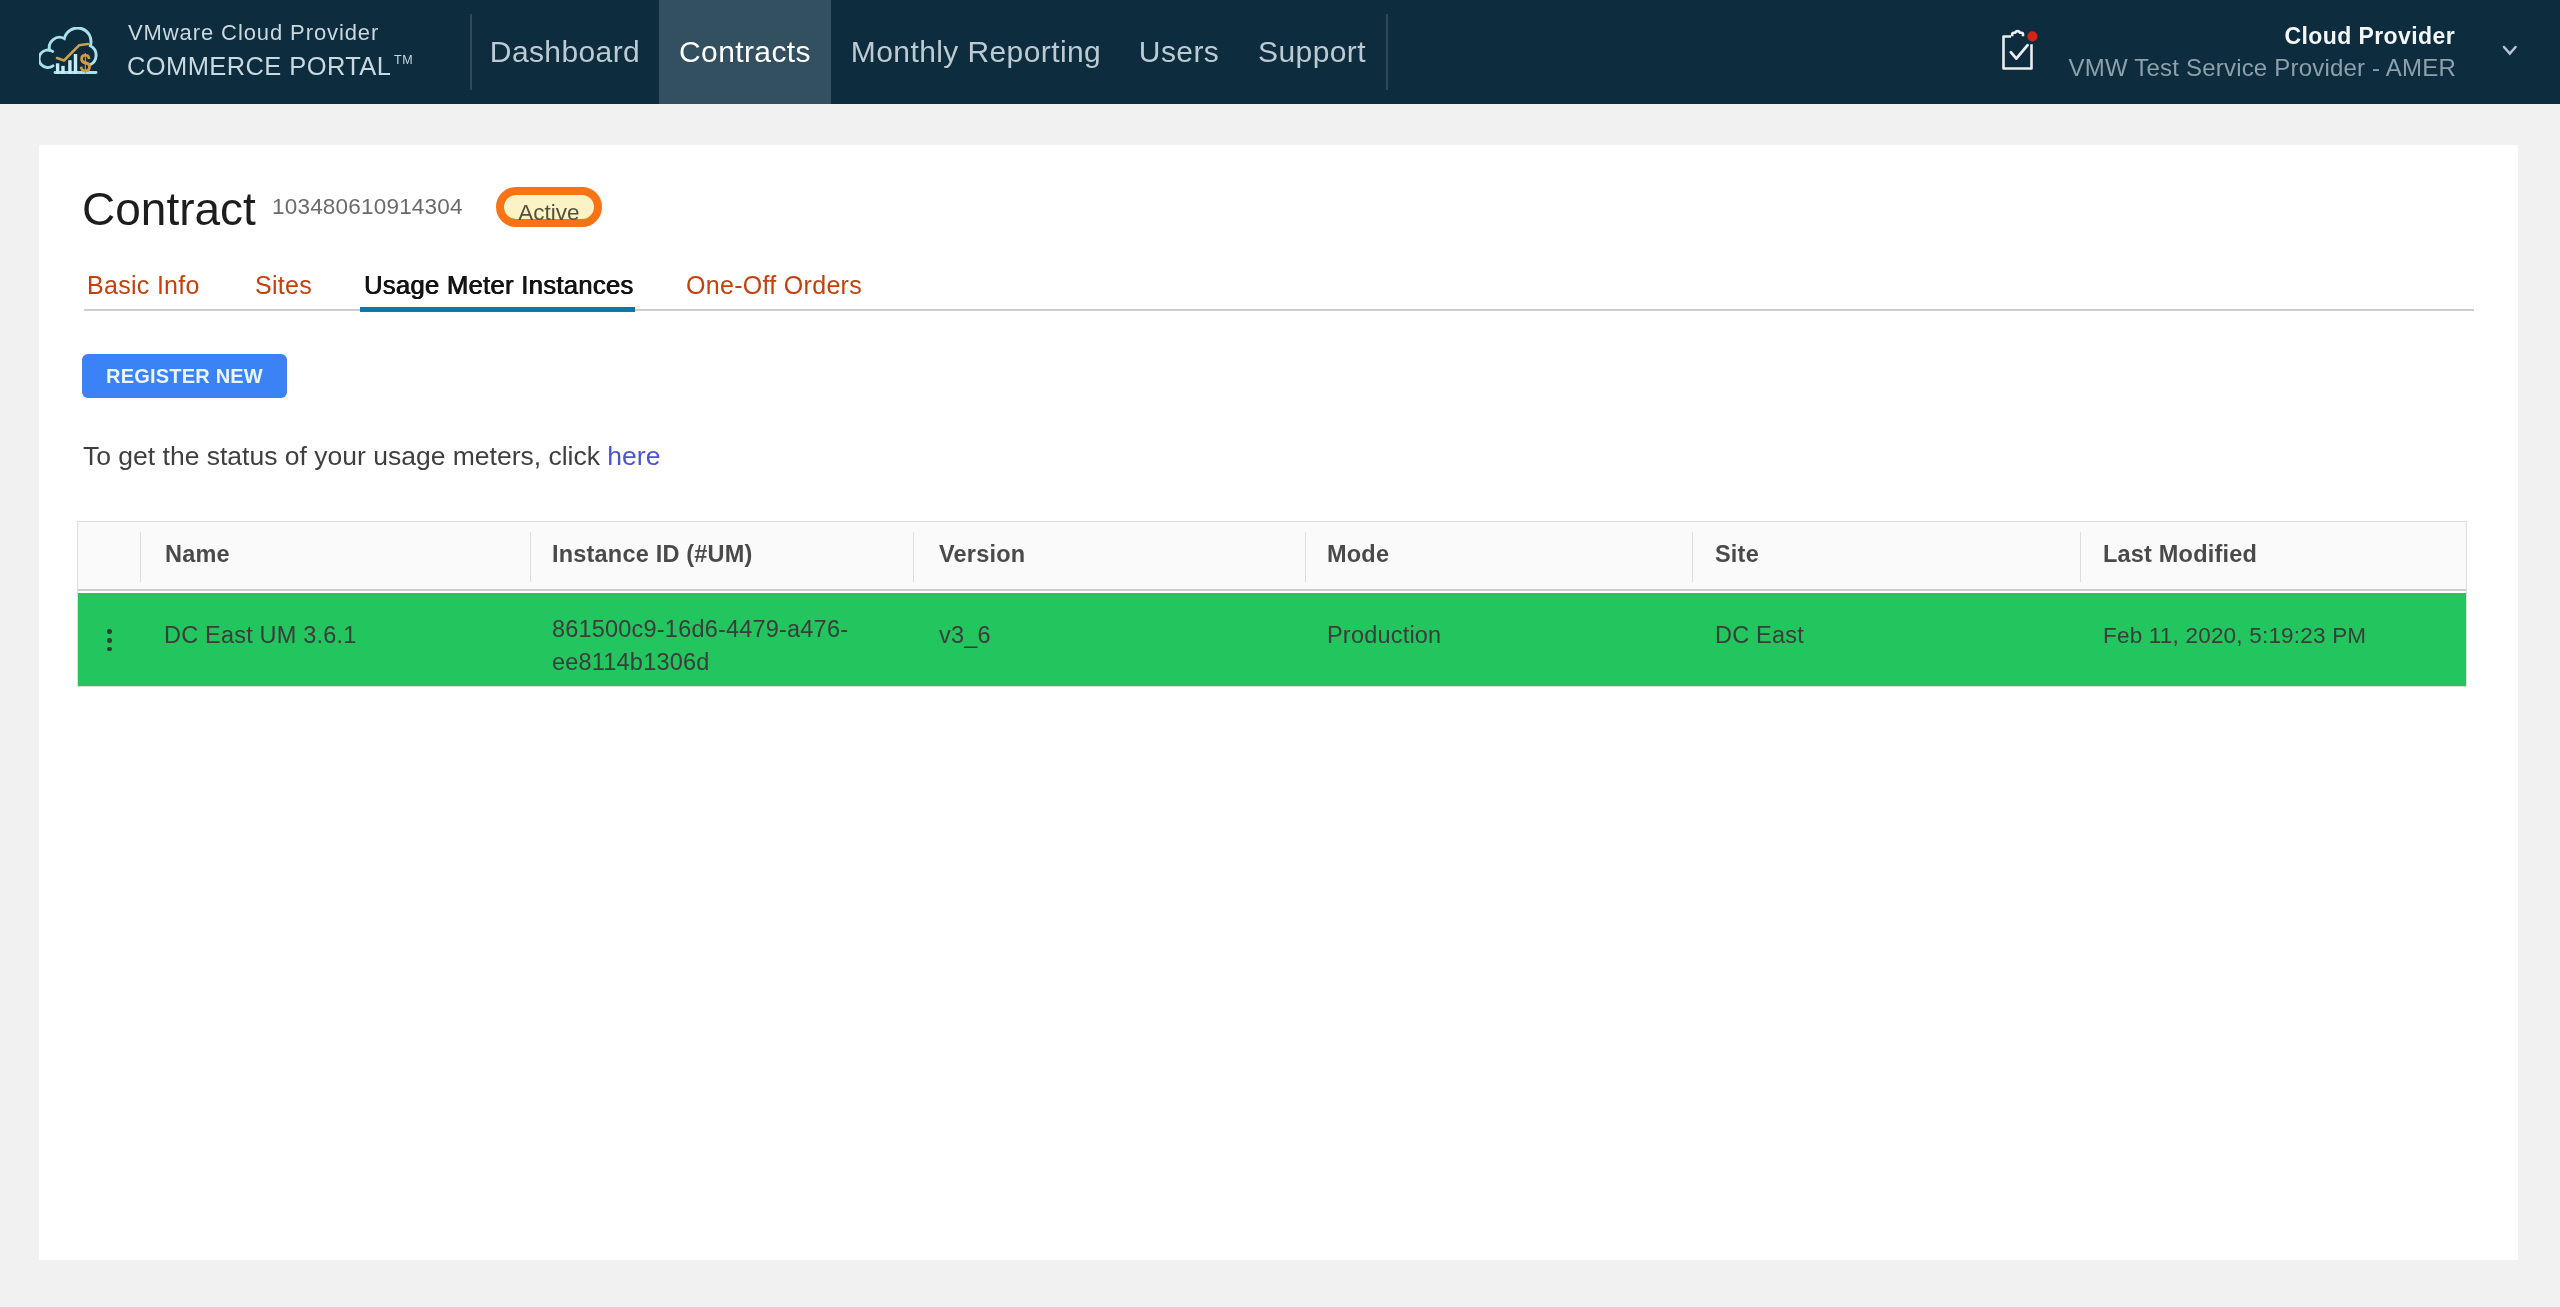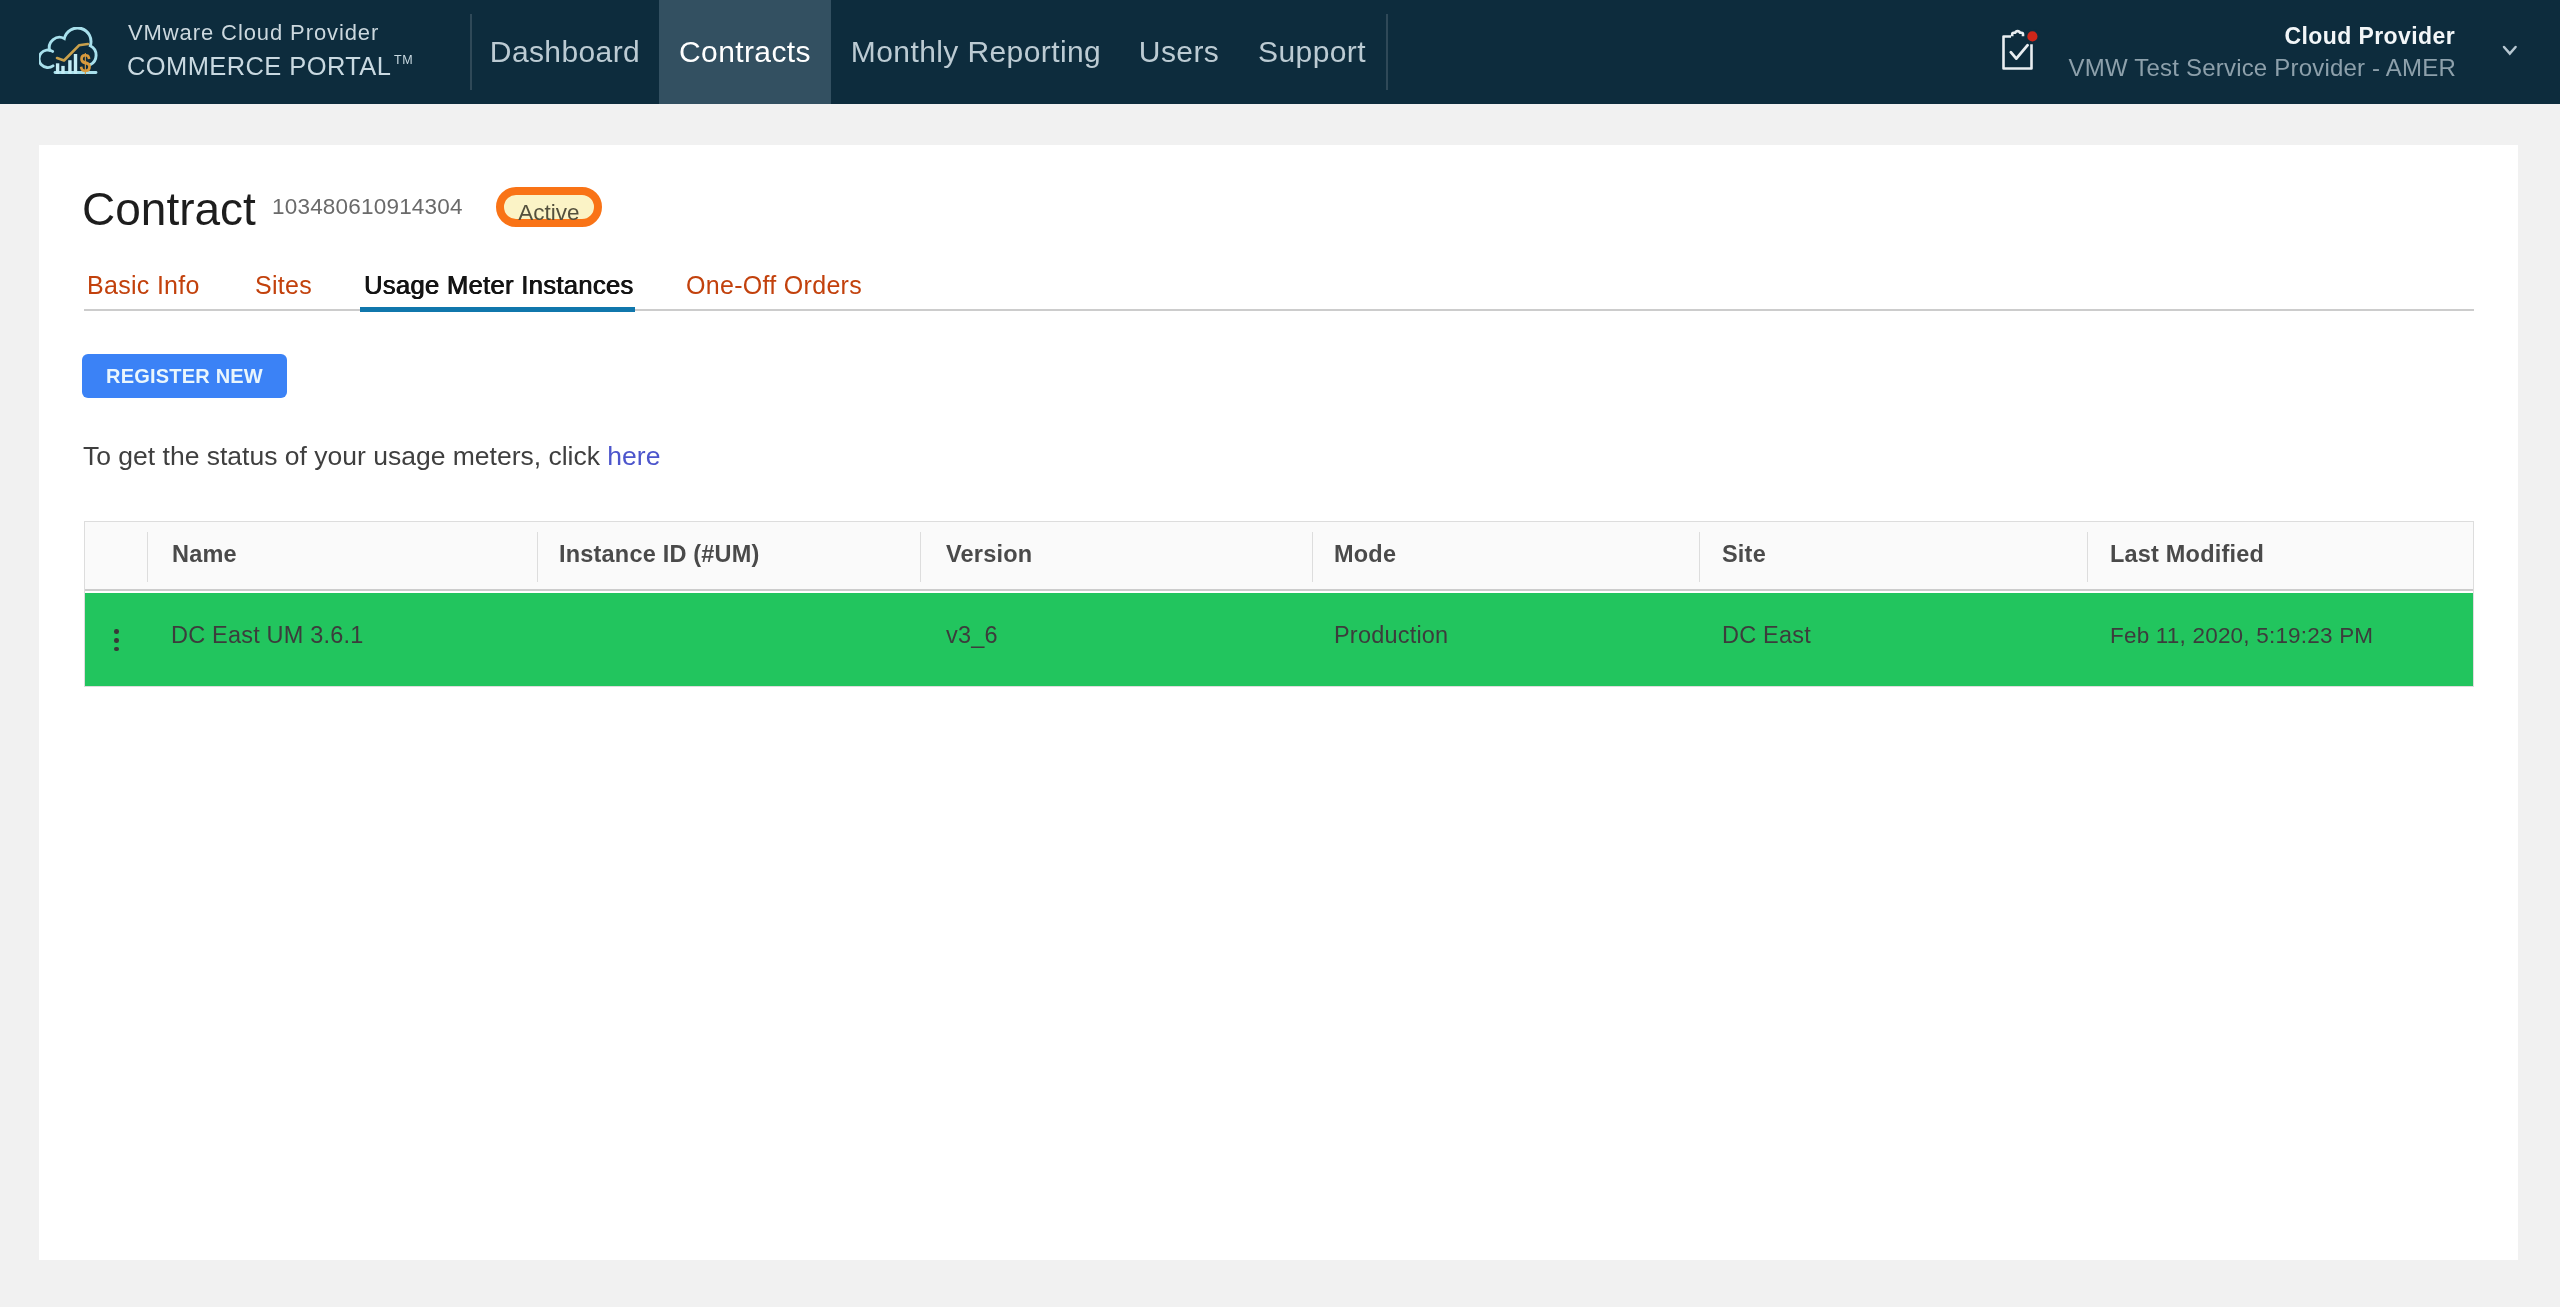--- a/index.html
+++ b/index.html
@@ -31,21 +31,21 @@
   .tab { position:absolute; top:128px; font-size:25px; line-height:1; color:#c2410c; letter-spacing:0.3px; }
   .tab.active { color:#141414; font-weight:400; font-size:25.5px; letter-spacing:0.35px; text-shadow:0.55px 0 0 #141414, -0.35px 0 0 #141414; }
   .tabline { position:absolute; left:45px; top:164px; width:2390px; height:2px; background:#cccccc; }
   .tabunder { position:absolute; left:321px; top:162px; width:275px; height:5px; background:#1077ac; }
 
   .btn { position:absolute; left:43px; top:209px; width:205px; height:44px; background:#3b82f6; border-radius:6px; color:#eaf6fc; font-size:20px; font-weight:bold; letter-spacing:0.2px; text-align:center; line-height:44px; white-space:nowrap; }
   .para { position:absolute; left:44px; top:298px; font-size:26.5px; line-height:1; color:#3f3f3f; }
   .para a { color:#4c55cc; text-decoration:none; }
 
   
-  .tbl { position:absolute; left:45px; top:376px; width:2390px; height:166px; border:1px solid #dddddd;padding-left:32px; }
+  .tbl { position:absolute; left:38px; top:376px; width:2390px; height:166px; border:1px solid #dddddd;padding-left:32px; }
   .thead { position:absolute; left:0; top:0; width:100%; height:69px; background:#fafafa; border-bottom:2px solid #cccccc; }
   .th { position:absolute; top:21px; font-size:23.5px; line-height:1; font-weight:bold; color:#4a4a4a; letter-spacing:0.2px; }
   .thdiv { position:absolute; top:10px; width:1px; height:50px; background:#dddddd; }
   .trow { position:absolute; left:0; top:71px; width:100%; height:93px; background:#22c55e; }
   .td { position:absolute; font-size:23.5px; line-height:1; color:#3c3c3c; letter-spacing:0.2px; }
   .dots { position:absolute; left:29.3px; top:36.3px; }
   .dots span { display:block; width:4.6px; height:4.6px; border-radius:50%; background:#383838; margin-bottom:4.1px; }
 </style>
 </head>
 <body>
@@ -123,20 +123,21 @@
         <div class="th" style="left:1637px;">Site</div>
         <div class="th" style="left:2025px;">Last Modified</div>
       </div>
       <div class="trow">
         <div class="dots">
             <span></span>
             <span></span>
             <span></span>
           </div>
         <div class="td" style="left:86px; top:31px;">DC East UM 3.6.1</div>
+        <div class="td" style="left:474px; top:20px; line-height:33px;">861500c9-16d6-4479-a476-<br>ee8114b1306d</div>
         <div class="td" style="left:861px; top:31px;">v3_6</div>
         <div class="td" style="left:1249px; top:31px;">Production</div>
         <div class="td" style="left:1637px; top:31px;">DC East</div>
         <div class="td" style="left:2025px; top:32px; font-size:22.5px;">Feb 11, 2020, 5:19:23 PM</div>
       </div>
     </div>
   </div>
 </div>
 
 </body></html>

